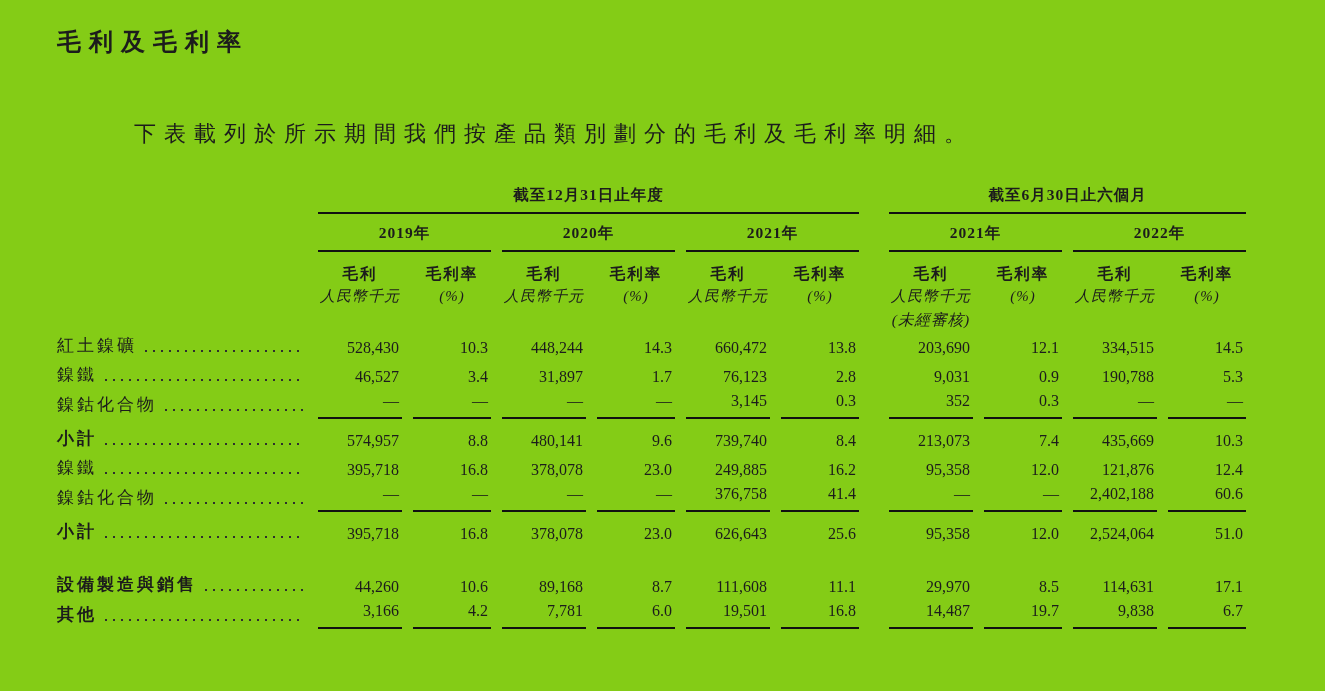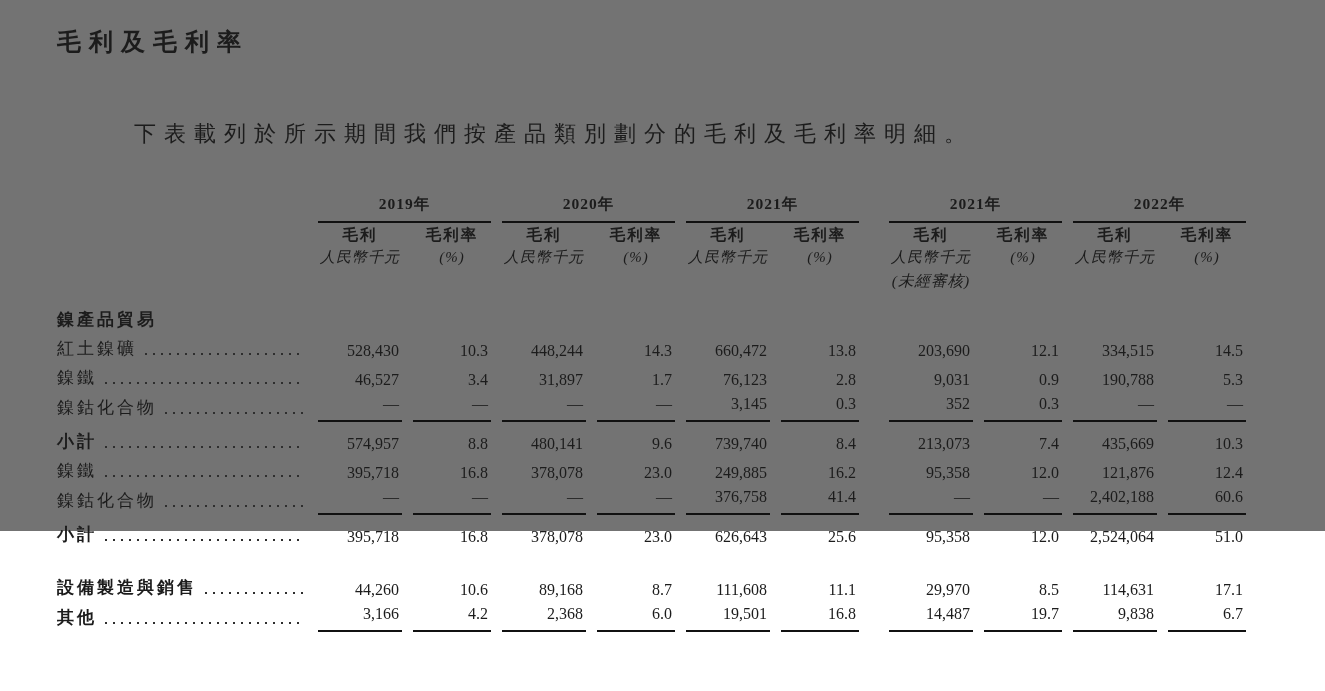--- a/index.html
+++ b/index.html
@@ -8,22 +8,22 @@
     background: #ffffff;
     width: 1325px;
     height: 691px;
     overflow: hidden;
     font-family: "Liberation Serif", "DejaVu Serif", serif;
     color: #1c1c1c;
   }
   .page {
     position: relative;
     width: 1325px;
-    height: 531px;
-    background: #737373;
+    height: 691px;
+    background: #84cc16;
   }
   .doc-title {
     margin: 0;
     padding: 26px 0 0 57px;
     font-size: 24px;
     font-weight: 700;
     letter-spacing: 8px;
   }
   .intro {
     margin: 14px;
@@ -58,20 +58,21 @@
   .th-year {
     font-size: 15.5px;
     font-weight: 700;
     letter-spacing: 1px;
     border-bottom: 2.5px solid #111;
     padding: 9px 0 6px 0;
   }
   .th-colhead {
     vertical-align: top;
     text-align: center;
+    padding-top: 10px;
   }
   .colhead-name {
     font-size: 15.5px;
     font-weight: 700;
     letter-spacing: 2px;
     line-height: 23px;
   }
   .colhead-unit {
     font-size: 15px;
     font-style: italic;
@@ -141,20 +142,26 @@
         <col class="c-gap">
         <col class="c-profit">
           <col class="c-rate">
         <col class="c-profit">
           <col class="c-rate">
       </colgroup>
 
       <thead>
         <tr>
           <th></th>
+          <th class="th-period" colspan="6">截至12月31日止年度</th>
+          <th></th>
+          <th class="th-period" colspan="4">截至6月30日止六個月</th>
+        </tr>
+        <tr>
+          <th></th>
           <th class="th-year" colspan="2">2019年</th>
           <th class="th-year" colspan="2">2020年</th>
           <th class="th-year" colspan="2">2021年</th>
           <th></th>
           <th class="th-year" colspan="2">2021年</th>
           <th class="th-year" colspan="2">2022年</th>
         </tr>
         <tr>
           <th></th>
           <th class="th-colhead">
@@ -196,28 +203,20 @@
             <div class="colhead-unit">人民幣千元</div>
           </th>
           <th class="th-colhead">
             <div class="colhead-name">毛利率</div>
             <div class="colhead-unit">(%)</div>
           </th>
         </tr>
       </thead>
 
       <tbody>
-          <tr class="row-section first-section">
-            <td class="label-cell">
-              <div class="label-flex">
-                <span>鎳產品貿易</span>
-              </div>
-            </td>
-            <td colspan="11"></td>
-          </tr>
           <tr class="row-data">
             <td class="label-cell">
               <div class="label-flex">
                 <span>紅土鎳礦</span>
                 <span class="leader"></span>
               </div>
             </td>
             <td class="num profit-col"><span>528,430</span></td>
             <td class="num rate-col"><span>10.3</span></td>
             <td class="num profit-col"><span>448,244</span></td>
@@ -368,21 +367,21 @@
           </tr>
           <tr class="row-databold rule-below">
             <td class="label-cell">
               <div class="label-flex">
                 <span>其他</span>
                 <span class="leader"></span>
               </div>
             </td>
             <td class="num profit-col"><span>3,166</span></td>
             <td class="num rate-col"><span>4.2</span></td>
-            <td class="num profit-col"><span>2,368</span></td>
+            <td class="num profit-col"><span>7,781</span></td>
             <td class="num rate-col"><span>6.0</span></td>
             <td class="num profit-col"><span>19,501</span></td>
             <td class="num rate-col"><span>16.8</span></td>
             <td></td>
             <td class="num profit-col"><span>14,487</span></td>
             <td class="num rate-col"><span>19.7</span></td>
             <td class="num profit-col"><span>9,838</span></td>
             <td class="num rate-col"><span>6.7</span></td>
           </tr>
         </tbody>

